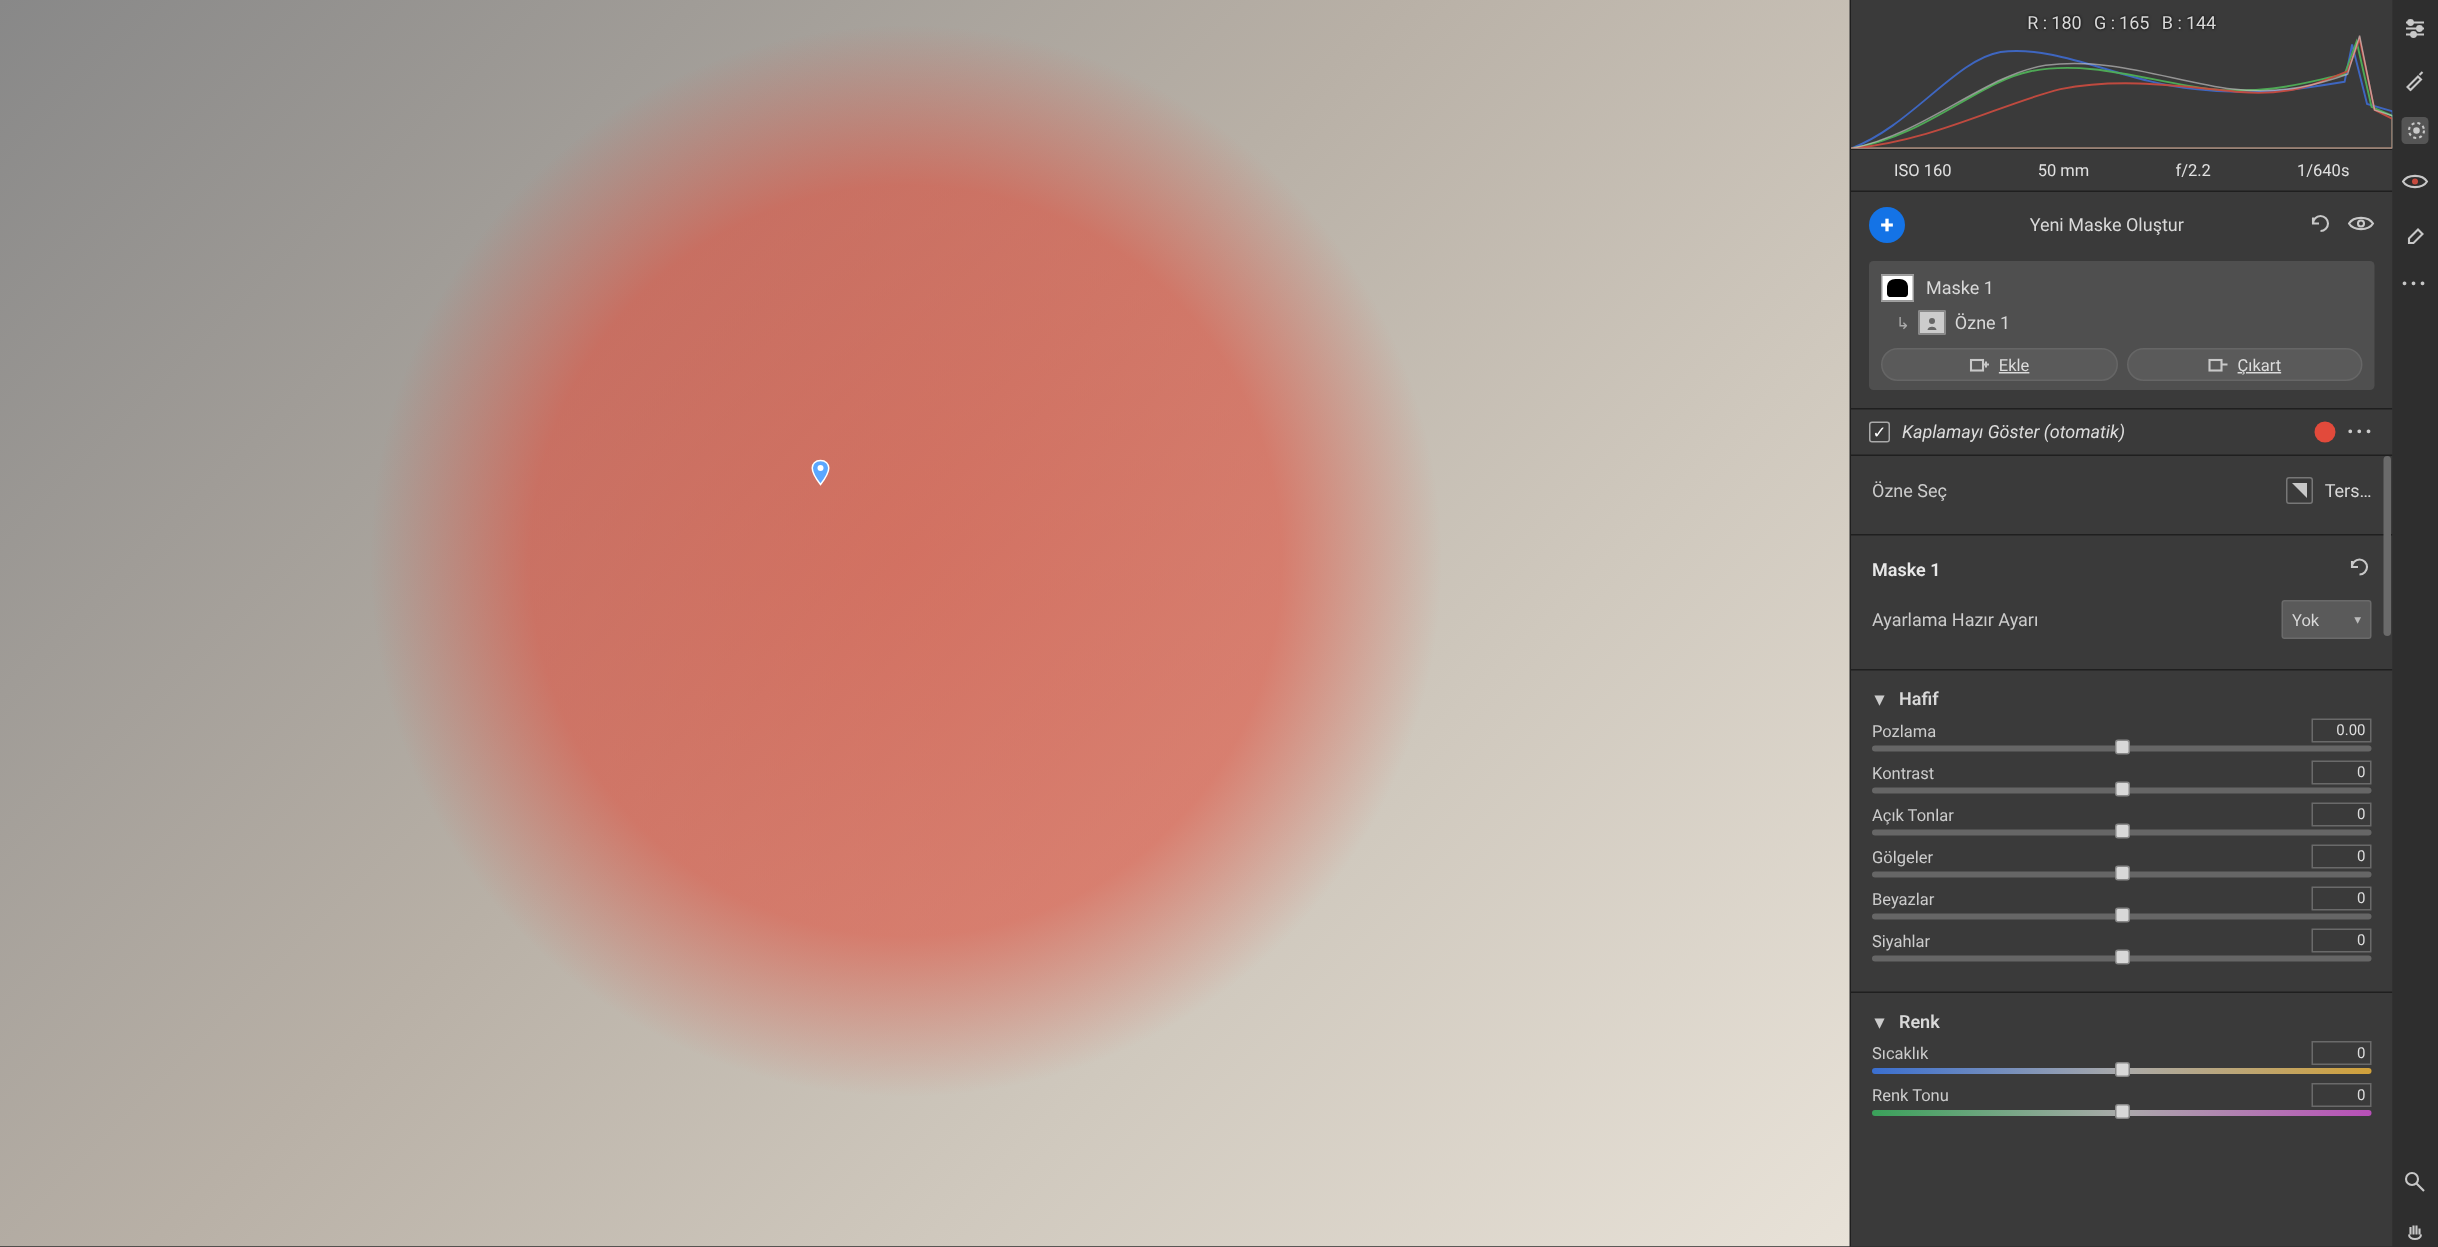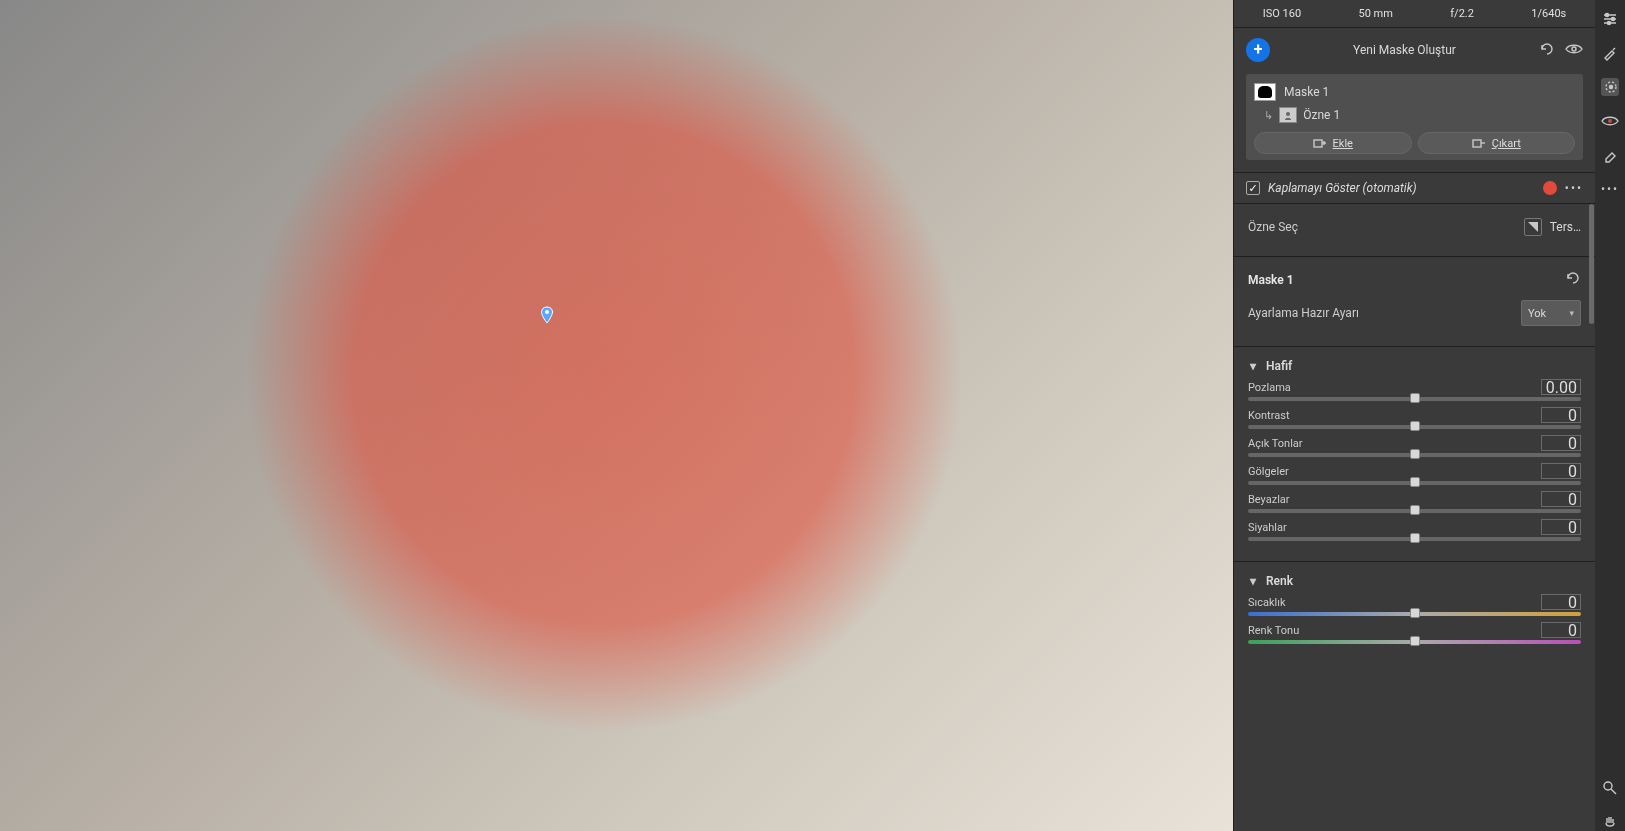--- a/index.html
+++ b/index.html
@@ -74,21 +74,21 @@
   .chev{width:10px;text-align:center;color:#ccc;}
   .preset-row{display:flex;align-items:center;padding:6px 0;}
   .preset-row .label{flex:1;color:#ccc;}
   .select{width:60px;height:20px;background:var(--bg4);border:1px solid #6a6a6a;border-radius:2px;display:flex;align-items:center;justify-content:space-between;padding:12px 6px;cursor:pointer;}
   .select span{font-size:11px;}
   .select .drop{font-size:9px;color:#bbb;}
 
   .slbox{display:flex;flex-direction:column;gap:2px;margin:2px 0 6px 0;}
   .slhead{display:flex;align-items:center;gap:48px;}
   .slhead .slname{flex:1;color:#ccc;font-size:11px;}
-  .slhead .valbox{width:40px;height:16px;border:1px solid #6a6a6a;background:#3a3a3a;font-size:16px;color:#ddd;display:flex;align-items:center;justify-content:flex-end;padding-right:3px;}
+  .slhead .valbox{width:40px;height:16px;border:1px solid #6a6a6a;background:#3a3a3a;font-size:10px;color:#ddd;display:flex;align-items:center;justify-content:flex-end;padding-right:3px;}
   .track{position:relative;height:4px;background:#666;border-radius:2px;}
   .track.temp{background:linear-gradient(90deg,#3a6fd1,#aaa,#d1a13a);}
   .track.tint{background:linear-gradient(90deg,#3aa15a,#aaa,#b84fb8);}
   .knob{position:absolute;top:-4px;width:10px;height:10px;background:#d8d8d8;border:1px solid #888;border-radius:2px;transform:translateX(-50%);}
 
   .icon-svg{fill:none;stroke:#c8c8c8;stroke-width:1.4;}
   .invert-btn{width:18px;height:18px;border:1px solid #777;border-radius:2px;display:flex;align-items:center;justify-content:center;cursor:pointer;}
 </style>
 </head>
 <body>
@@ -100,20 +100,33 @@
     <div class="subject-pin">
       <svg viewBox="0 0 14 18" width="14" height="18">
         <path d="M7 1 C3.5 1 1.5 3.3 1.5 6 C1.5 10 7 17 7 17 C7 17 12.5 10 12.5 6 C12.5 3.3 10.5 1 7 1 Z" fill="#5aa7ff" stroke="#fff" stroke-width="1"></path>
         <circle cx="7" cy="6" r="2" fill="#fff"></circle>
       </svg>
     </div>
   </div>
 
   <div class="sidebar">
 
+    <div class="histogram">
+      <div class="rgb-readout">
+        <span>R :</span> <span>180</span>&nbsp;&nbsp;
+        <span>G :</span> <span>165</span>&nbsp;&nbsp;
+        <span>B :</span> <span>144</span>
+      </div>
+      <svg viewBox="0 0 362 100" preserveAspectRatio="none">
+        <path d="M0,100 C40,85 70,40 100,35 C140,30 180,55 230,60 C270,65 300,60 330,55 L335,30 L345,70 L362,75 L362,100 Z" fill="none" stroke="#3e68c7" stroke-width="1.3" opacity="0.95"></path>
+        <path d="M0,100 C50,92 85,55 120,48 C160,40 200,55 240,60 C280,64 305,55 330,50 L338,28 L348,72 L362,78 L362,100 Z" fill="none" stroke="#4faf56" stroke-width="1.3" opacity="0.95"></path>
+        <path d="M0,100 C55,95 100,70 140,60 C180,52 220,58 260,62 C295,65 315,55 332,48 L340,26 L350,74 L362,80 L362,100 Z" fill="none" stroke="#c64b3f" stroke-width="1.3" opacity="0.95"></path>
+        <path d="M0,100 C50,90 90,50 130,44 C175,38 215,55 255,60 C290,64 315,56 332,50 L340,24 L350,74 L362,78 L362,100 Z" fill="none" stroke="#d0d0d0" stroke-width="1" opacity="0.6"></path>
+      </svg>
+    </div>
 
     <div class="meta-row">
       <span>ISO 160</span>
       <span>50 mm</span>
       <span>f/2.2</span>
       <span>1/640s</span>
     </div>
 
     <div class="mask-panel">
       <div class="new-mask">

